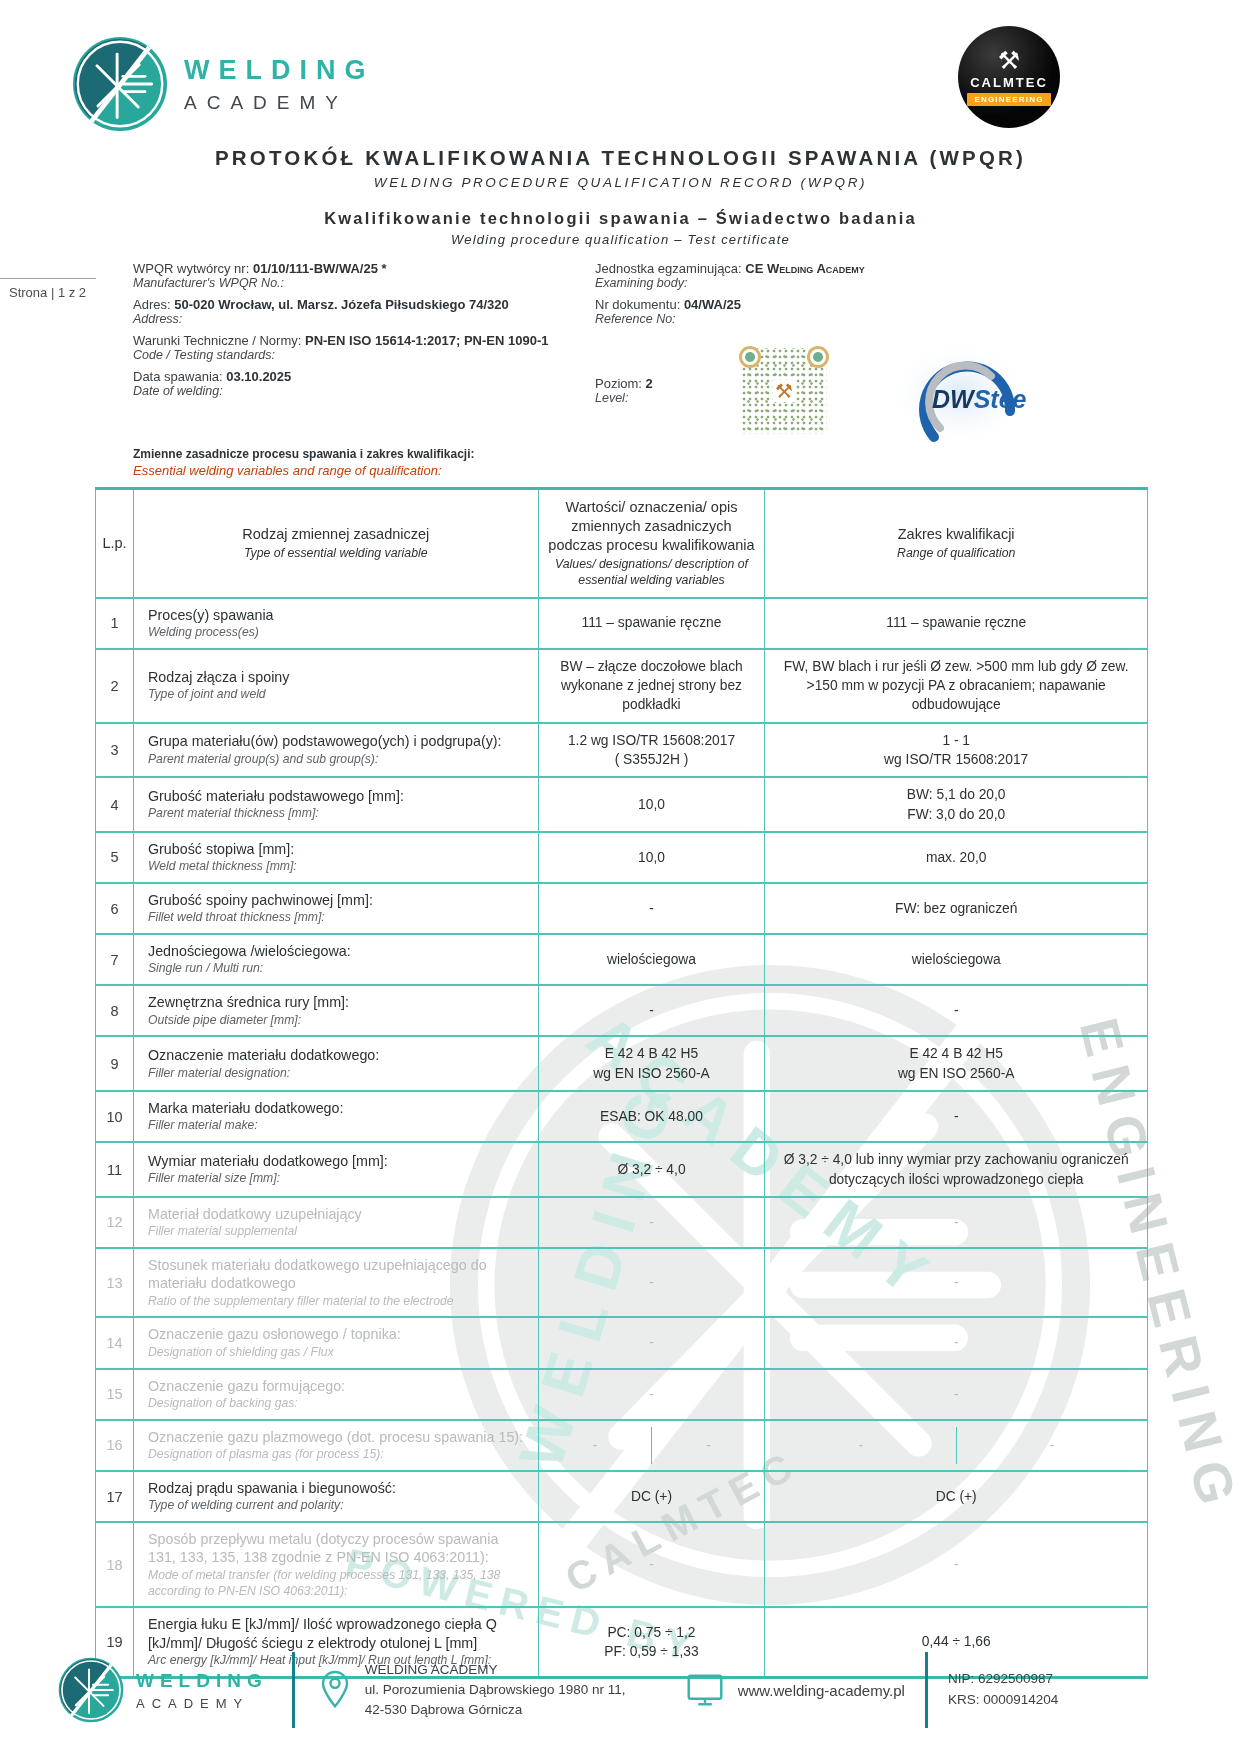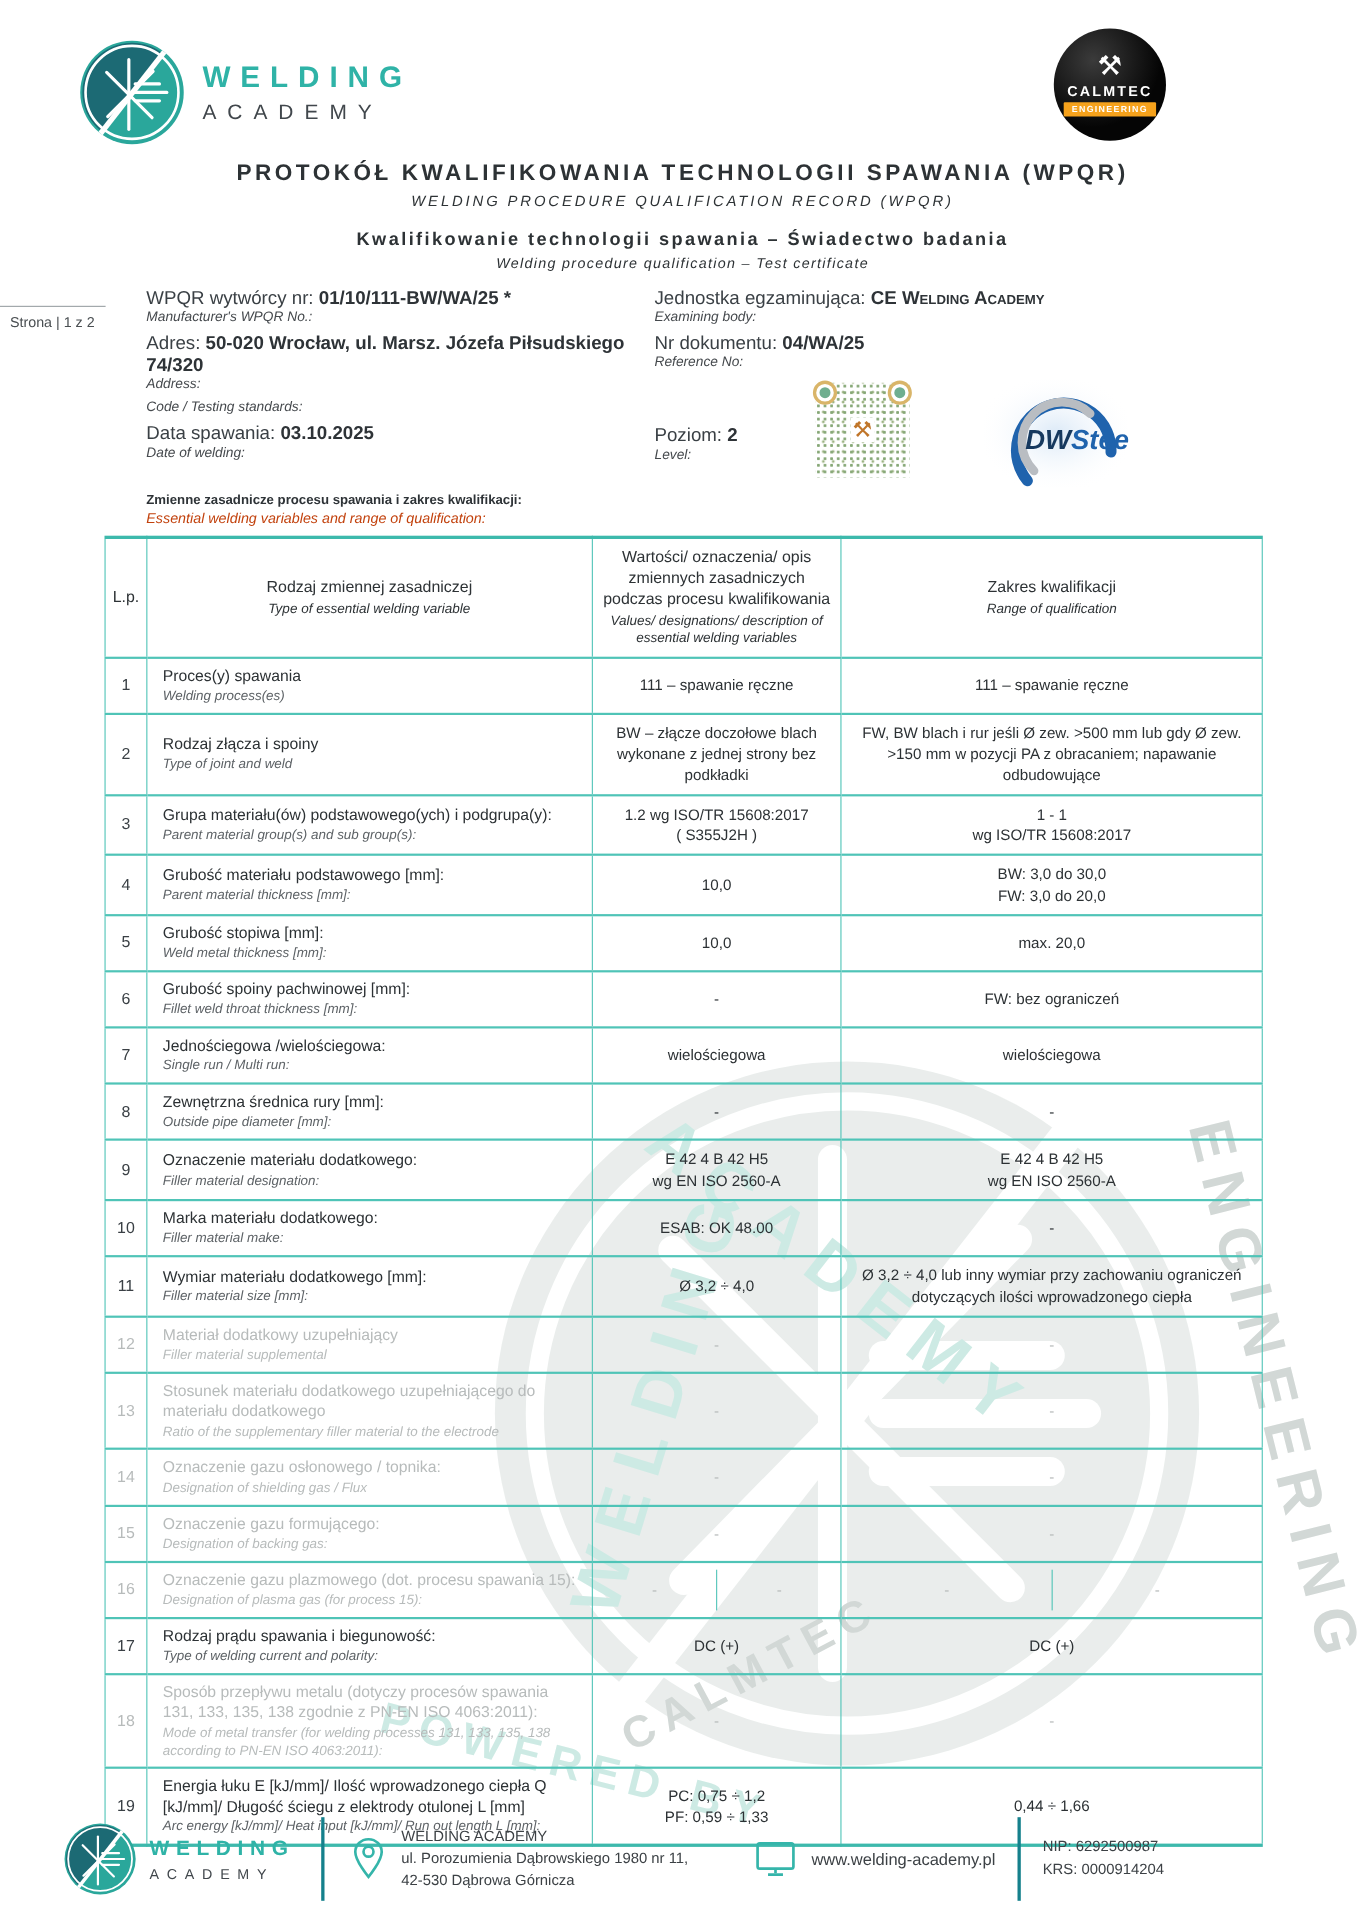--- a/index.html
+++ b/index.html
@@ -34,21 +34,21 @@
   
   .titles { position:absolute; left:0; top:146px; width:100%; text-align:center; }
   .t1 { font-size:20.5px; font-weight:600; letter-spacing:3.2px; color:#2d3235; }
   .t1en { font-size:13.5px; font-style:italic; letter-spacing:2.6px; margin-top:5px; color:#2d3235; }
   .t2 { font-size:16.5px; font-weight:600; letter-spacing:2.2px; margin-top:19px; color:#2d3235; }
   .t2en { font-size:13px; font-style:italic; letter-spacing:1.2px; margin-top:4px; color:#2d3235; }
   
   .meta-left  { position:absolute; left:133px; top:261px; width:460px; }
   .meta-right { position:absolute; left:595px; top:261px; width:420px; }
   .meta-item { margin-bottom:7px; }
-  .m-line { font-size:17px; color:#3a4045; }
+  .m-line { font-size:13px; color:#3a4045; }
   .m-value { font-weight:700; color:#2e3337; }
   .m-value.smallcaps { font-variant:small-caps; }
   .m-sub { font-size:12.5px; font-style:italic; color:#45494d; }
   .meta-gap { height:43px; }
   .qr { position:absolute; left:737px; top:344px; width:94px; height:94px; background:#fff; }
   .qr-dots { position:absolute; inset:4px;
     background-image:radial-gradient(#87a877 1.1px, transparent 1.7px), radial-gradient(#9db483 1px, transparent 1.6px);
     background-size:6px 6px, 9px 9px; background-position:0 0, 3px 4px; }
   .qr-finder { position:absolute; width:22px; height:22px; border:3px solid #d9b569; border-radius:50%; background:#fff;
     display:flex; align-items:center; justify-content:center; }
@@ -165,20 +165,21 @@
     <div class="meta-left">
       <div class="meta-item">
         <div class="m-line"><span>WPQR wytwórcy nr:</span> <span class="m-value">01/10/111-BW/WA/25 *</span></div>
         <div class="m-sub">Manufacturer's WPQR No.:</div>
       </div>
       <div class="meta-item">
         <div class="m-line"><span>Adres:</span> <span class="m-value">50-020 Wrocław, ul. Marsz. Józefa Piłsudskiego 74/320</span></div>
         <div class="m-sub">Address:</div>
       </div>
       <div class="meta-item">
+        <div class="m-line"><span>Warunki Techniczne / Normy:</span> <span class="m-value">PN-EN ISO 15614-1:2017; PN-EN 1090-1</span></div>
         <div class="m-sub">Code / Testing standards:</div>
       </div>
       <div class="meta-item">
         <div class="m-line"><span>Data spawania:</span> <span class="m-value">03.10.2025</span></div>
         <div class="m-sub">Date of welding:</div>
       </div>
     </div>
 
     <div class="meta-right">
       <div class="meta-item">
@@ -279,21 +280,21 @@
             <td class="c-range">1 - 1
 wg ISO/TR 15608:2017</td>
           </tr>
           <tr>
             <td class="c-num">4</td>
             <td class="c-label">
               <div class="pl">Grubość materiału podstawowego [mm]:</div>
               <div class="en">Parent material thickness [mm]:</div>
             </td>
             <td class="c-val">10,0</td>
-            <td class="c-range">BW: 3,0 do 30,0
+            <td class="c-range">BW: 5,1 do 20,0
 FW: 3,0 do 20,0</td>
           </tr>
           <tr>
             <td class="c-num">5</td>
             <td class="c-label">
               <div class="pl">Grubość stopiwa [mm]:</div>
               <div class="en">Weld metal thickness [mm]:</div>
             </td>
             <td class="c-val">10,0</td>
             <td class="c-range">max. 20,0</td>

